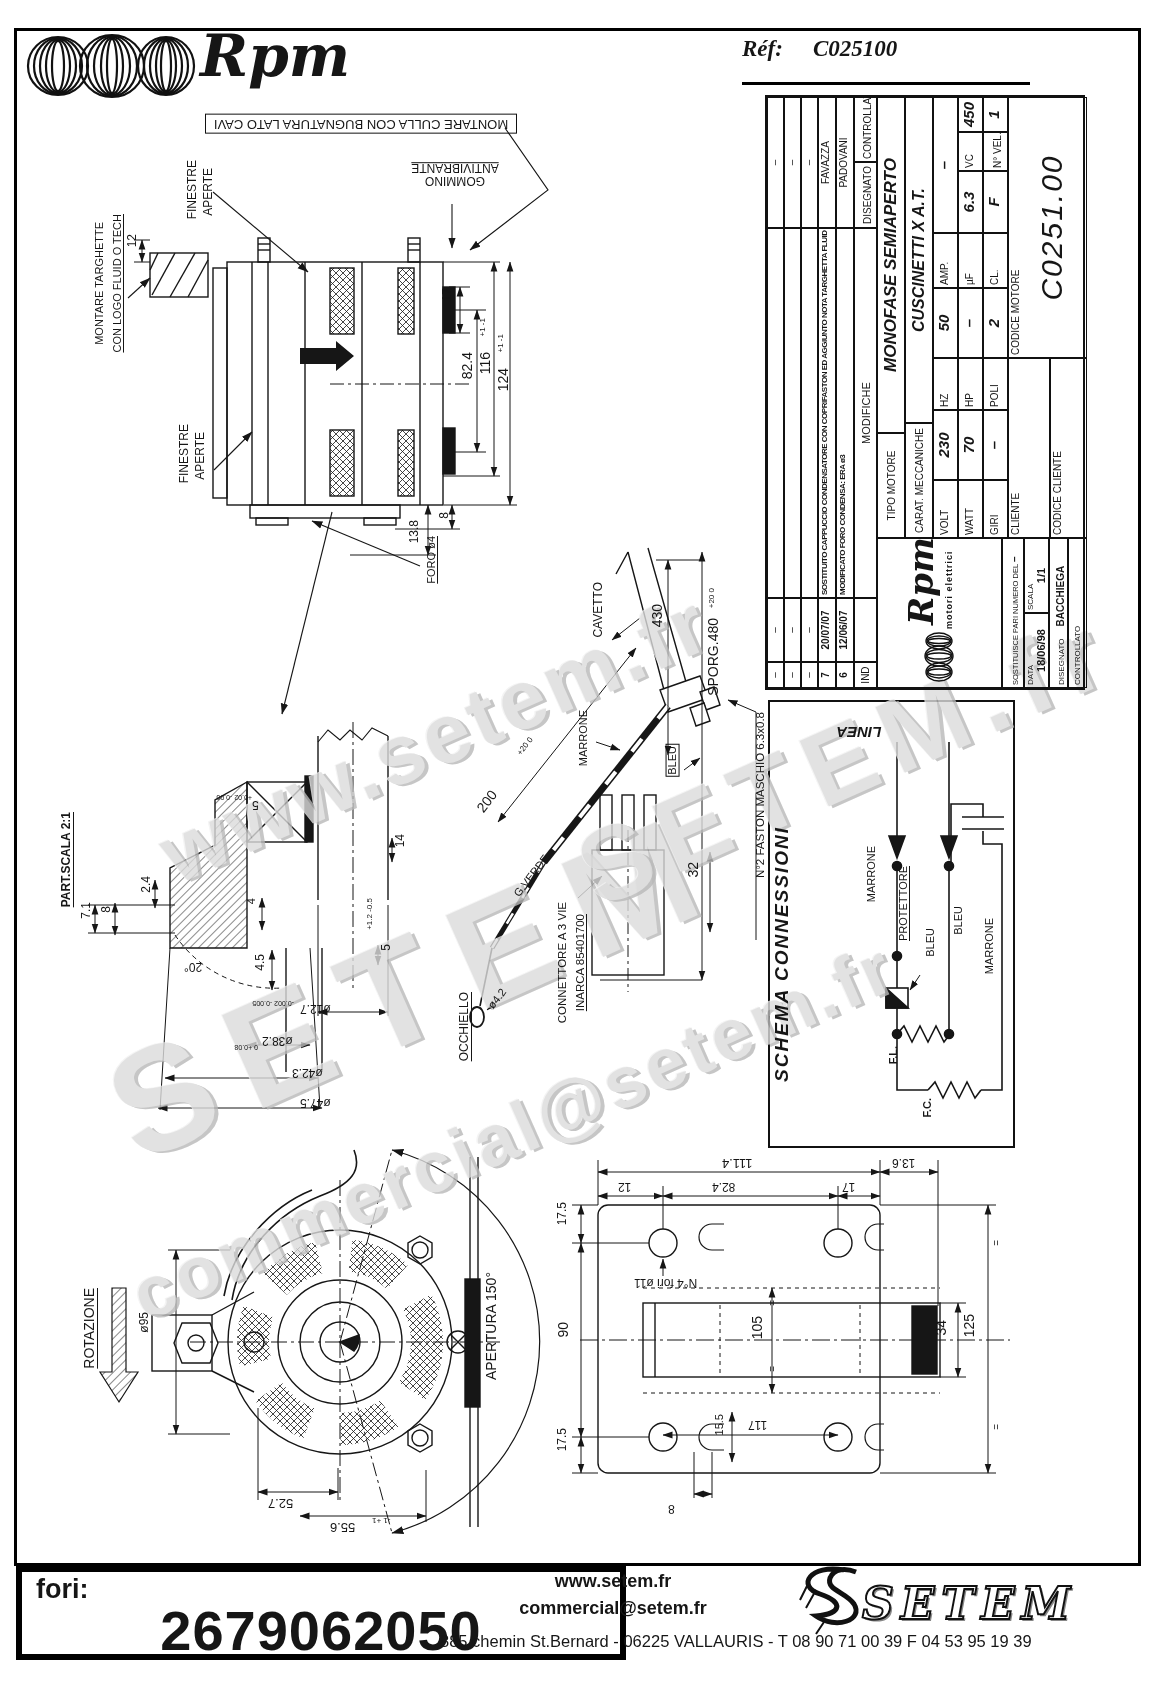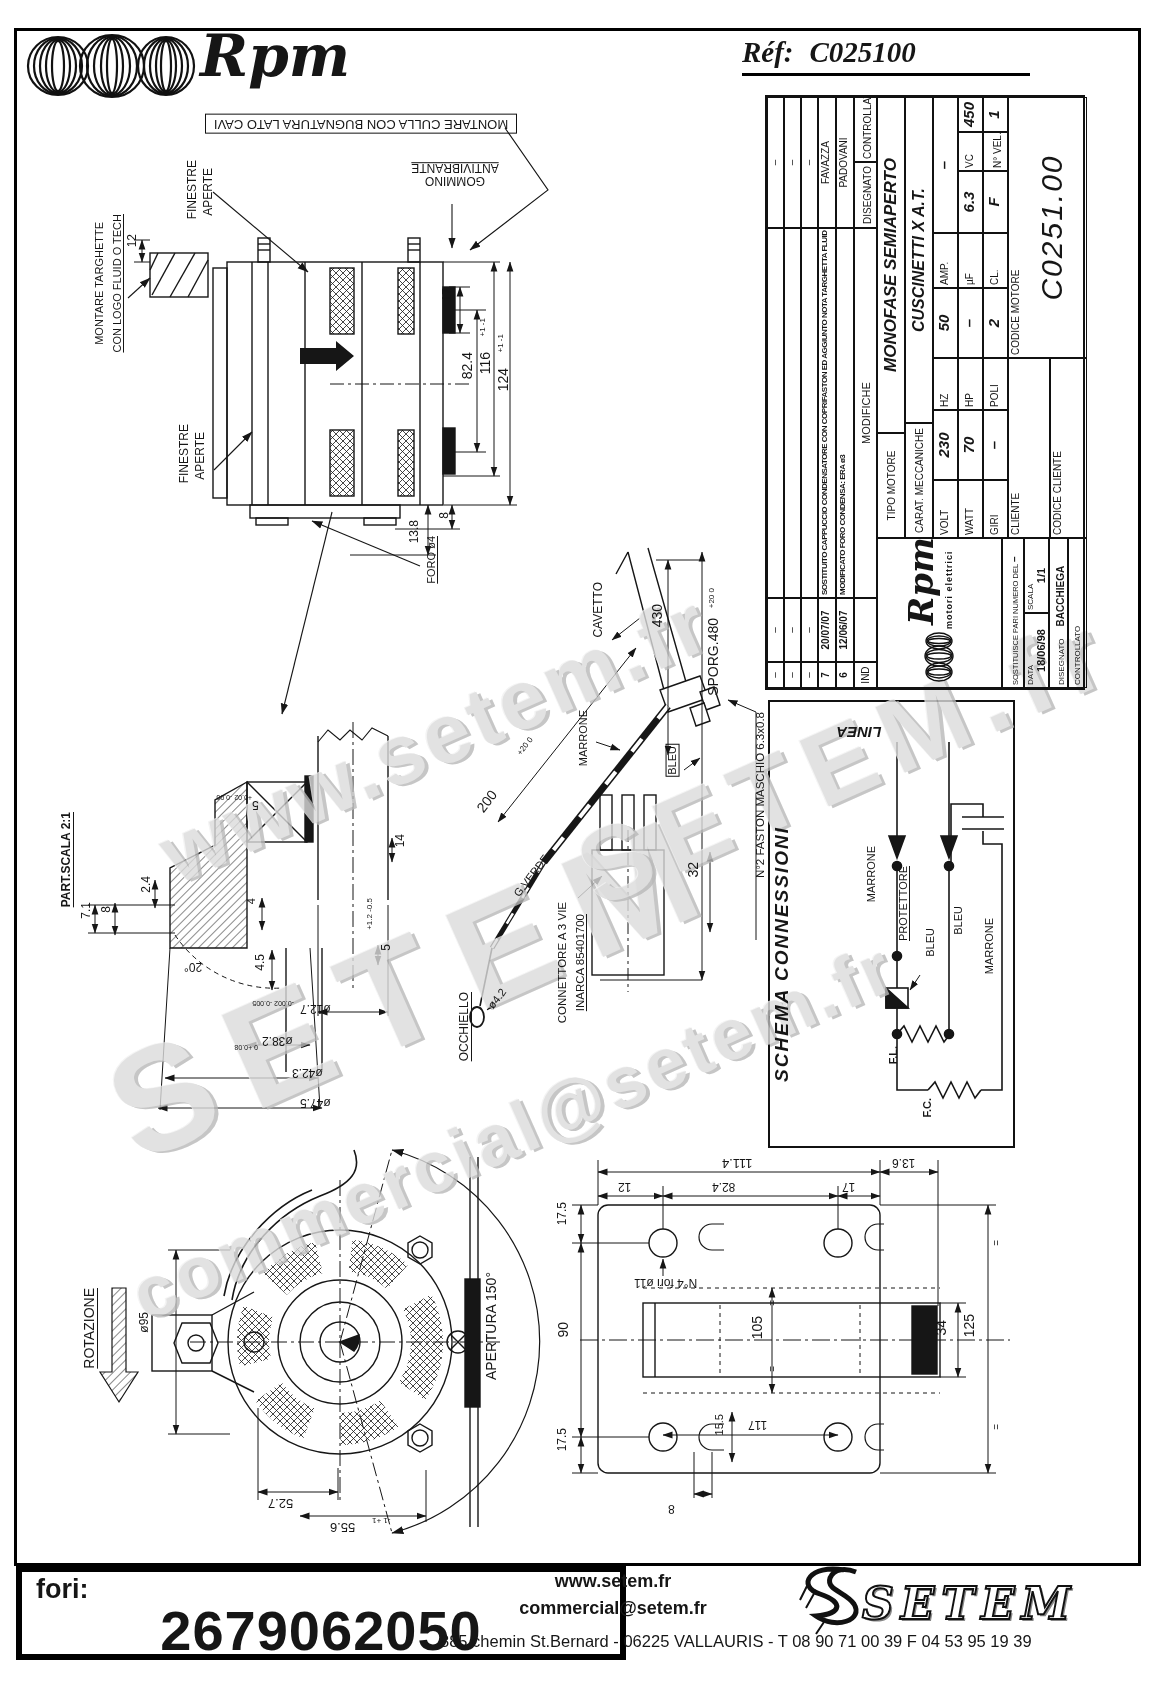--- a/index.html
+++ b/index.html
@@ -13,23 +13,23 @@
   .m{transform:rotate(180deg);}                                  
   .d{transform:rotate(-52deg);transform-origin:left top;}        
   .s8{font-size:8px;} .s9{font-size:9px;} .s10{font-size:10px;} .s11{font-size:11px;}
   .s12{font-size:12px;} .s14{font-size:14px;}
   .bx{border:1.6px solid #111;padding:2px 6px;text-align:center;}
   .und{text-decoration:underline;}
   .it{font-style:italic;} .b{font-weight:bold;}
   
   .hdr-brand{position:absolute;left:200px;top:22px;font-family:"DejaVu Serif",serif;
              font-style:italic;font-weight:bold;font-size:58px;z-index:3;}
-  .ref{position:absolute;left:742px;top:36px;width:288px;display:flex;gap:16px;z-index:3;
-       font-family:"Liberation Serif",serif;font-style:italic;font-weight:bold;font-size:29px;
-       border-bottom:3px solid #000;padding-bottom:4px;}
+  .ref{position:absolute;left:742px;top:36px;width:288px;display:flex;gap:30px;z-index:3;
+       font-family:"Liberation Serif",serif;font-style:italic;font-weight:bold;font-size:23px;
+       border-bottom:3px solid #000;padding-bottom:20px;}
   
   .wm{position:absolute;z-index:2;font-weight:bold;color:#dcdcdc;opacity:.8;
       text-shadow:3px 3px 0 #b9b9b9,-1px -1px 0 #f2f2f2;letter-spacing:4px;}
   
   .tbwrap{position:absolute;left:765px;top:95px;width:320px;height:595px;z-index:4;}
   .tb{position:absolute;left:0;top:0;width:595px;height:320px;transform-origin:0 0;
       transform:rotate(-90deg) translate(-595px,0);border:2.5px solid #111;box-sizing:border-box;}
   .c{position:absolute;border:1px solid #111;box-sizing:border-box;font-size:10px;
      padding:1px 2px;overflow:hidden;white-space:nowrap;}
   .cv{font-style:italic;font-weight:bold;text-align:center;font-size:15px;}

